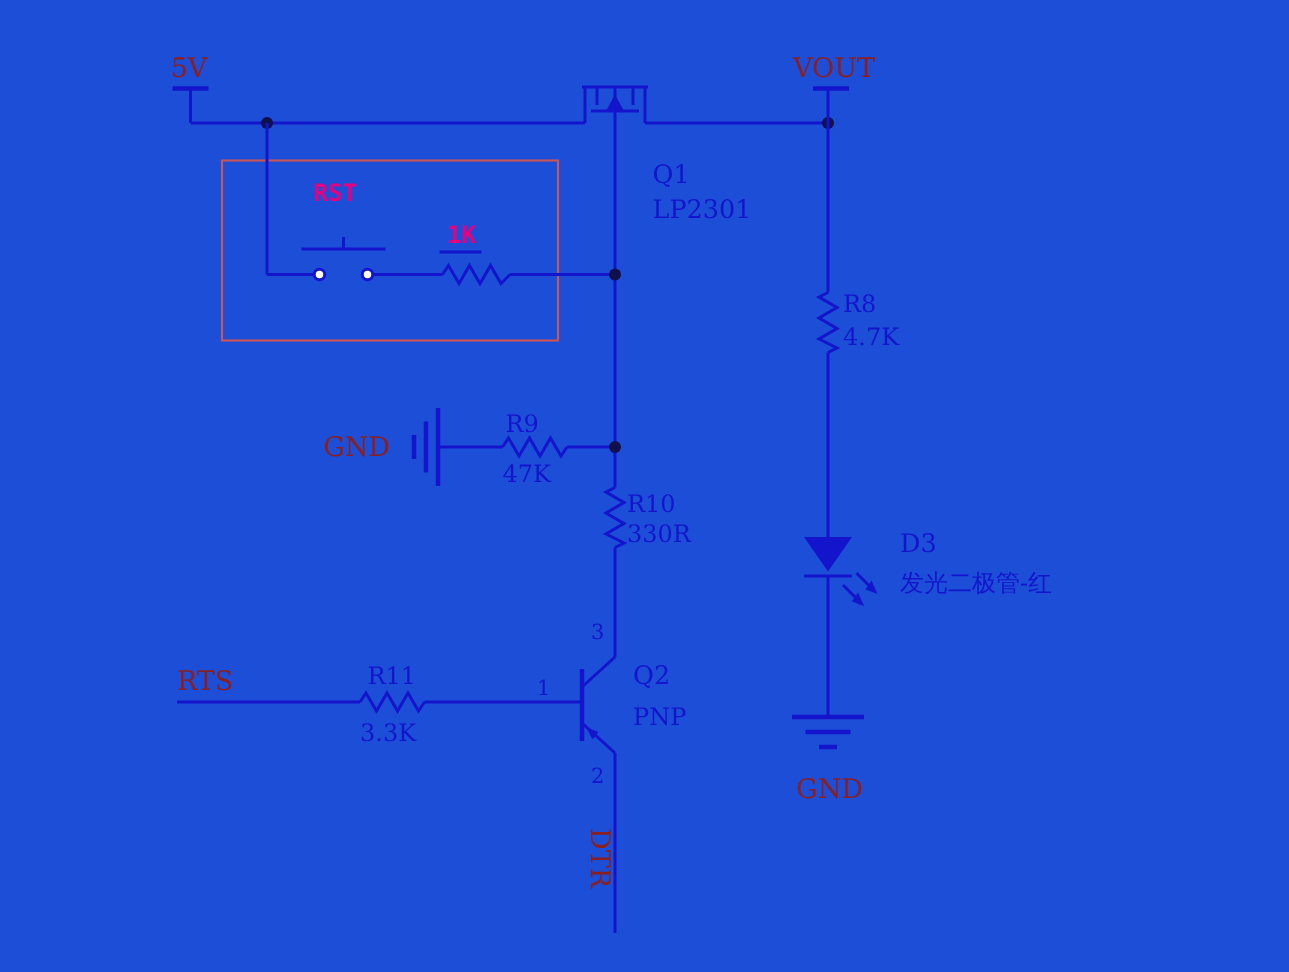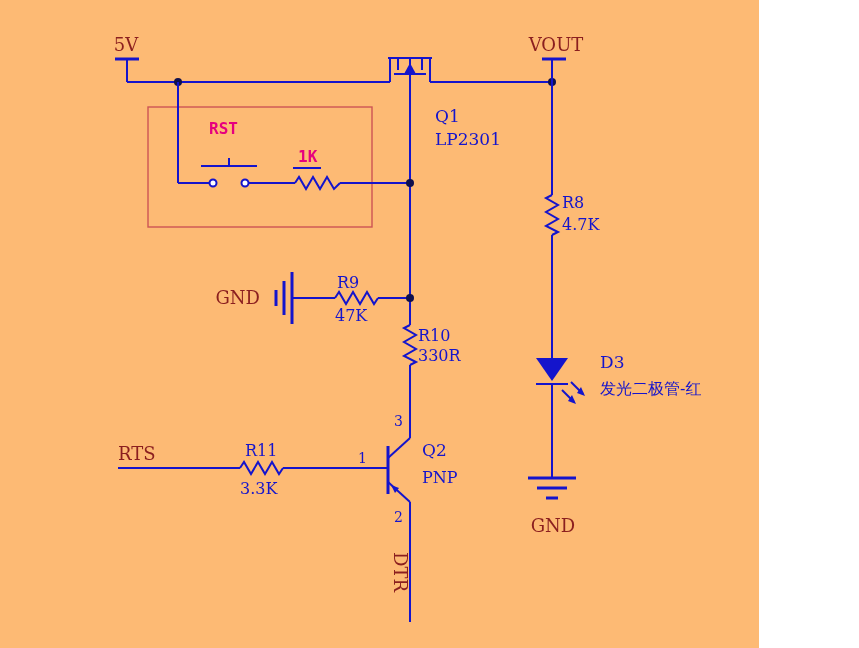--- a/index.html
+++ b/index.html
@@ -1,16 +1,16 @@
 <!DOCTYPE html>
 <html><head>
 <meta charset="utf-8">
 <style>
   html,body{margin:0;padding:0;background:#ffffff;}
-  .stage{position:relative;width:759px;height:648px;background:#fdba74;overflow:hidden;}
+  .stage{position:relative;width:859px;height:648px;background:#1d4ed8;overflow:hidden;}
   .wire{stroke:#1414cc;stroke-width:2;fill:none;}
   .wire-thick{stroke:#1414cc;stroke-width:3;fill:none;}
   .bar{stroke:#1414cc;stroke-width:3;fill:none;}
   .dot{fill:#10104d;stroke:none;}
   .fillblue{fill:#1414cc;stroke:none;}
   .contact{fill:#ffffff;stroke:#1414cc;stroke-width:2;}
   .redbox{fill:none;stroke:#cc5555;stroke-width:1.4;}
   text{user-select:none;}
   .net{fill:#8b1f1f;font-family:"DejaVu Serif", serif;font-size:18px;}
   .comp{fill:#1414cc;font-family:"DejaVu Serif", serif;font-size:16px;}

